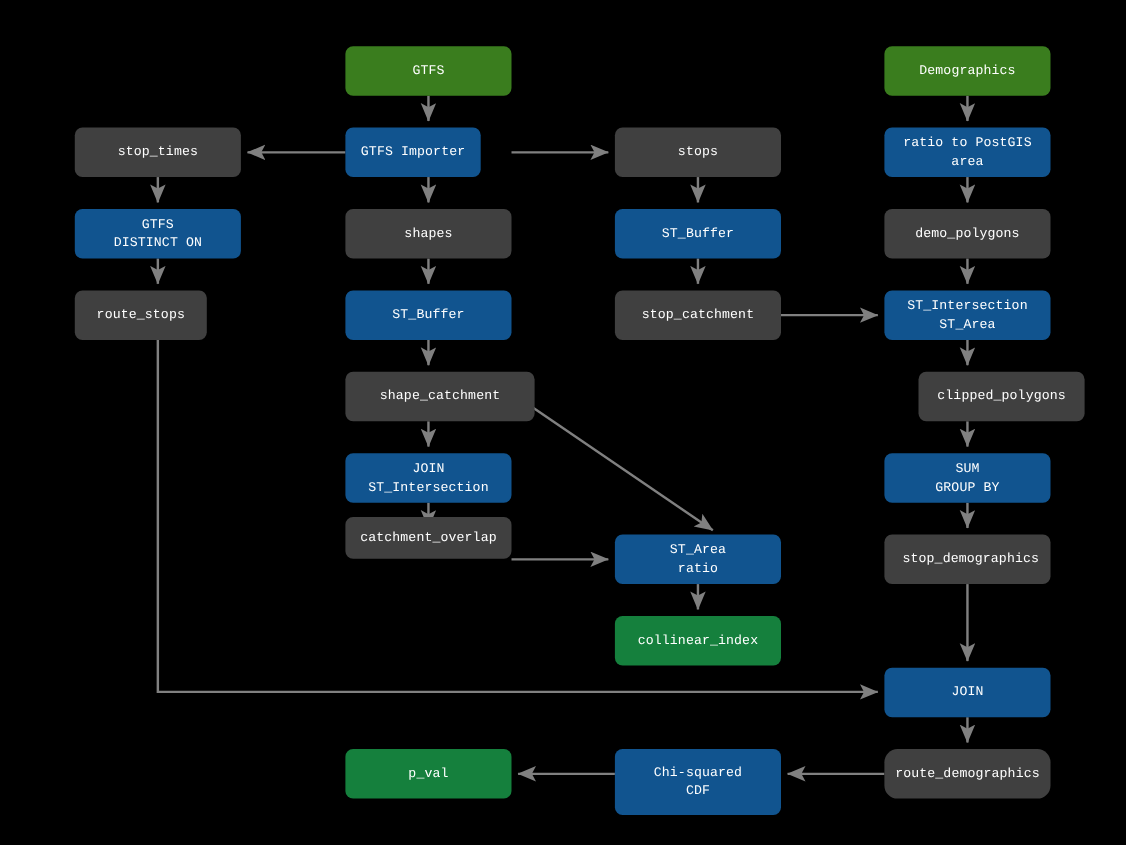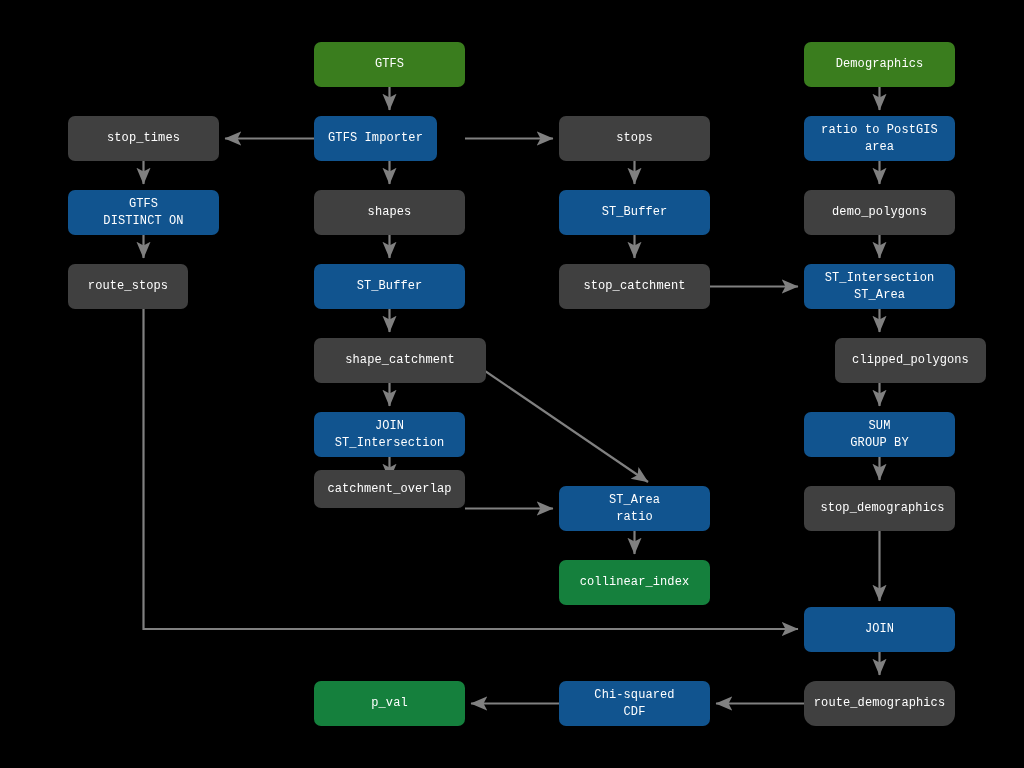--- a/index.html
+++ b/index.html
@@ -112,17 +112,17 @@
 ST_Intersection</div>
       <div class="node process" style="left: 804px; top: 412px; width: 151px; height: 45px;">SUM
 GROUP BY</div>
       <div class="node table" style="left: 314px; top: 470px; width: 151px; height: 38px;">catchment_overlap</div>
       <div class="node process" style="left: 559px; top: 486px; width: 151px; height: 45px;">ST_Area
 ratio</div>
       <div class="node table" style="left: 804px; top: 486px; width: 151px; height: 45px; padding-left: 12px;">stop_demographics</div>
       <div class="node result" style="left: 559px; top: 560px; width: 151px; height: 45px;">collinear_index</div>
       <div class="node process" style="left: 804px; top: 607px; width: 151px; height: 45px;">JOIN</div>
       <div class="node result" style="left: 314px; top: 681px; width: 151px; height: 45px;">p_val</div>
-      <div class="node process" style="left: 559px; top: 681px; width: 151px; height: 45px;">Chi-squared
+      <div class="node process" style="left: 559px; top: 681px; width: 151px; height: 60px;">Chi-squared
 CDF</div>
       <div class="node table" style="left: 804px; top: 681px; width: 151px; height: 45px; border-radius: 12px;">route_demographics</div>
     </div>
 </div>
 
 </body></html>

